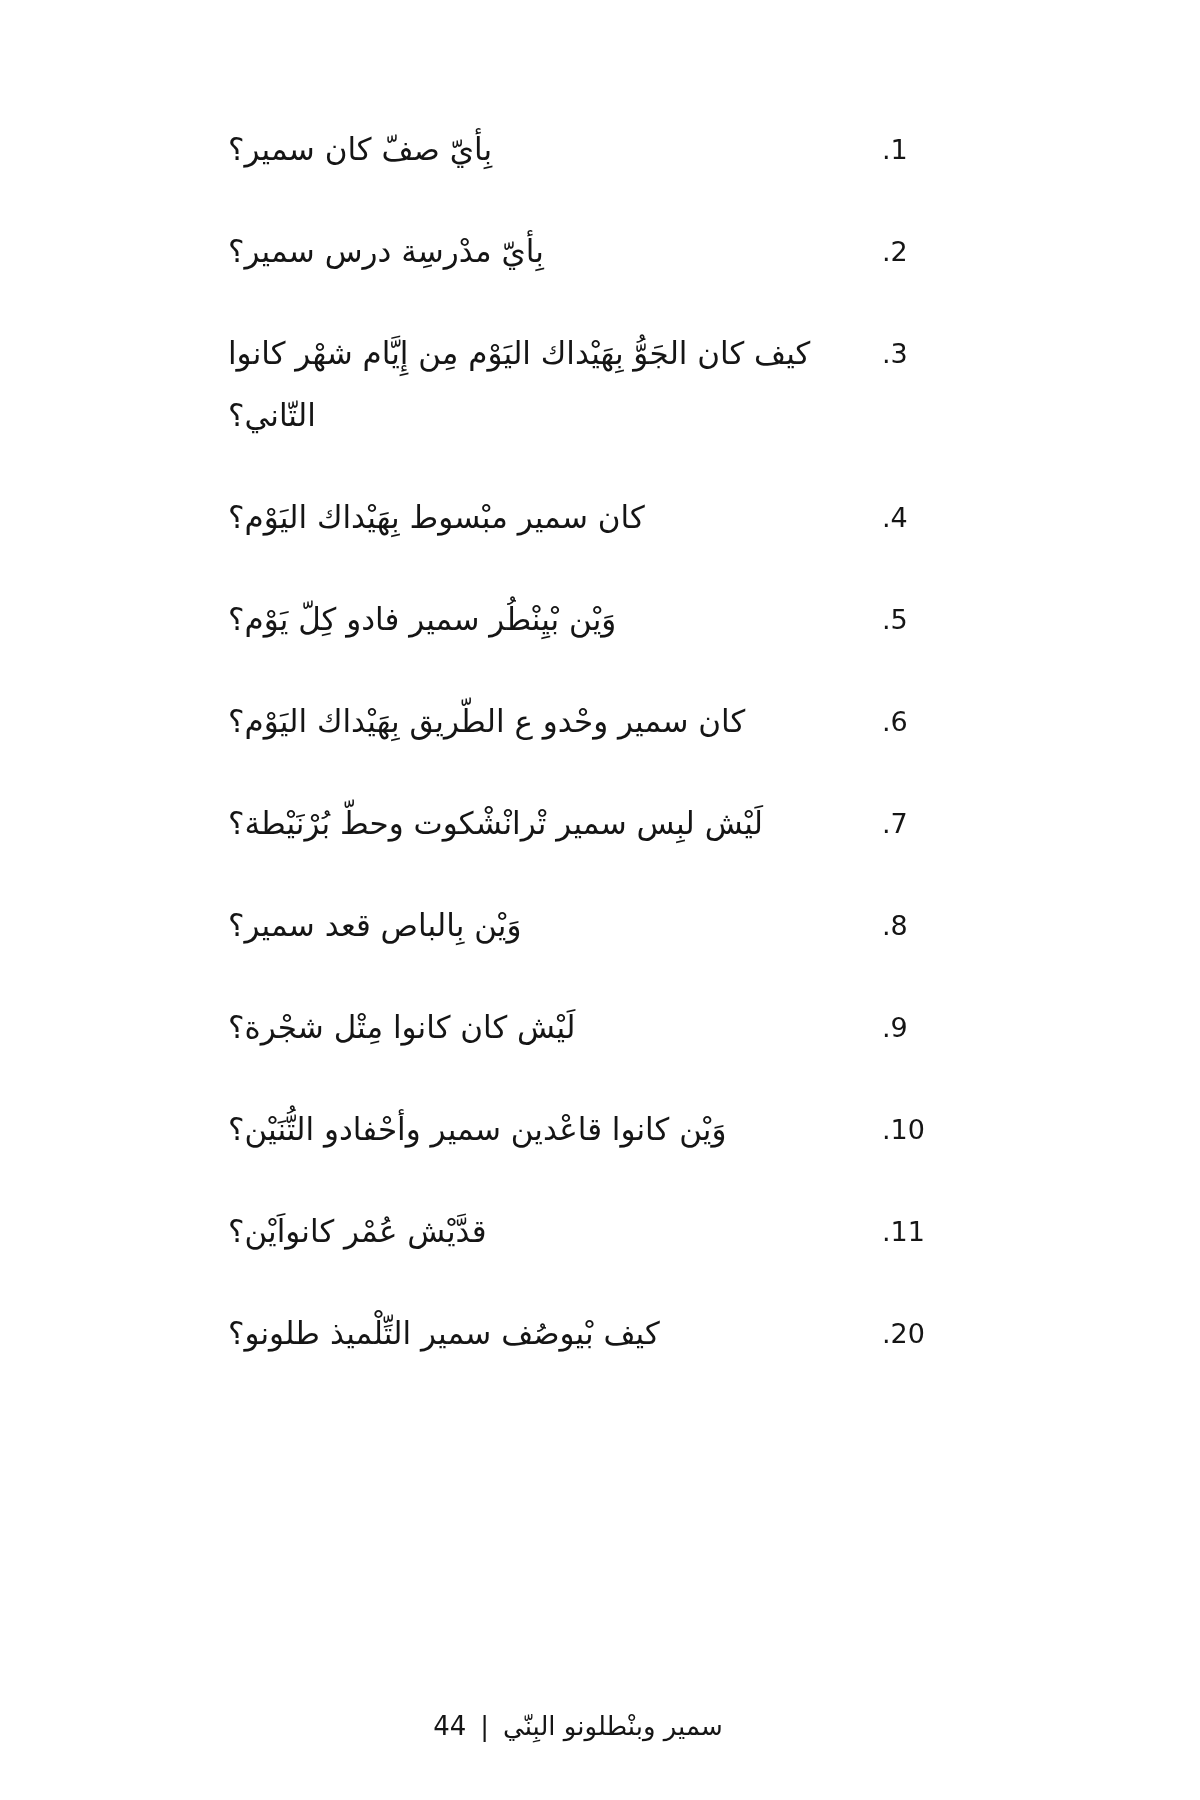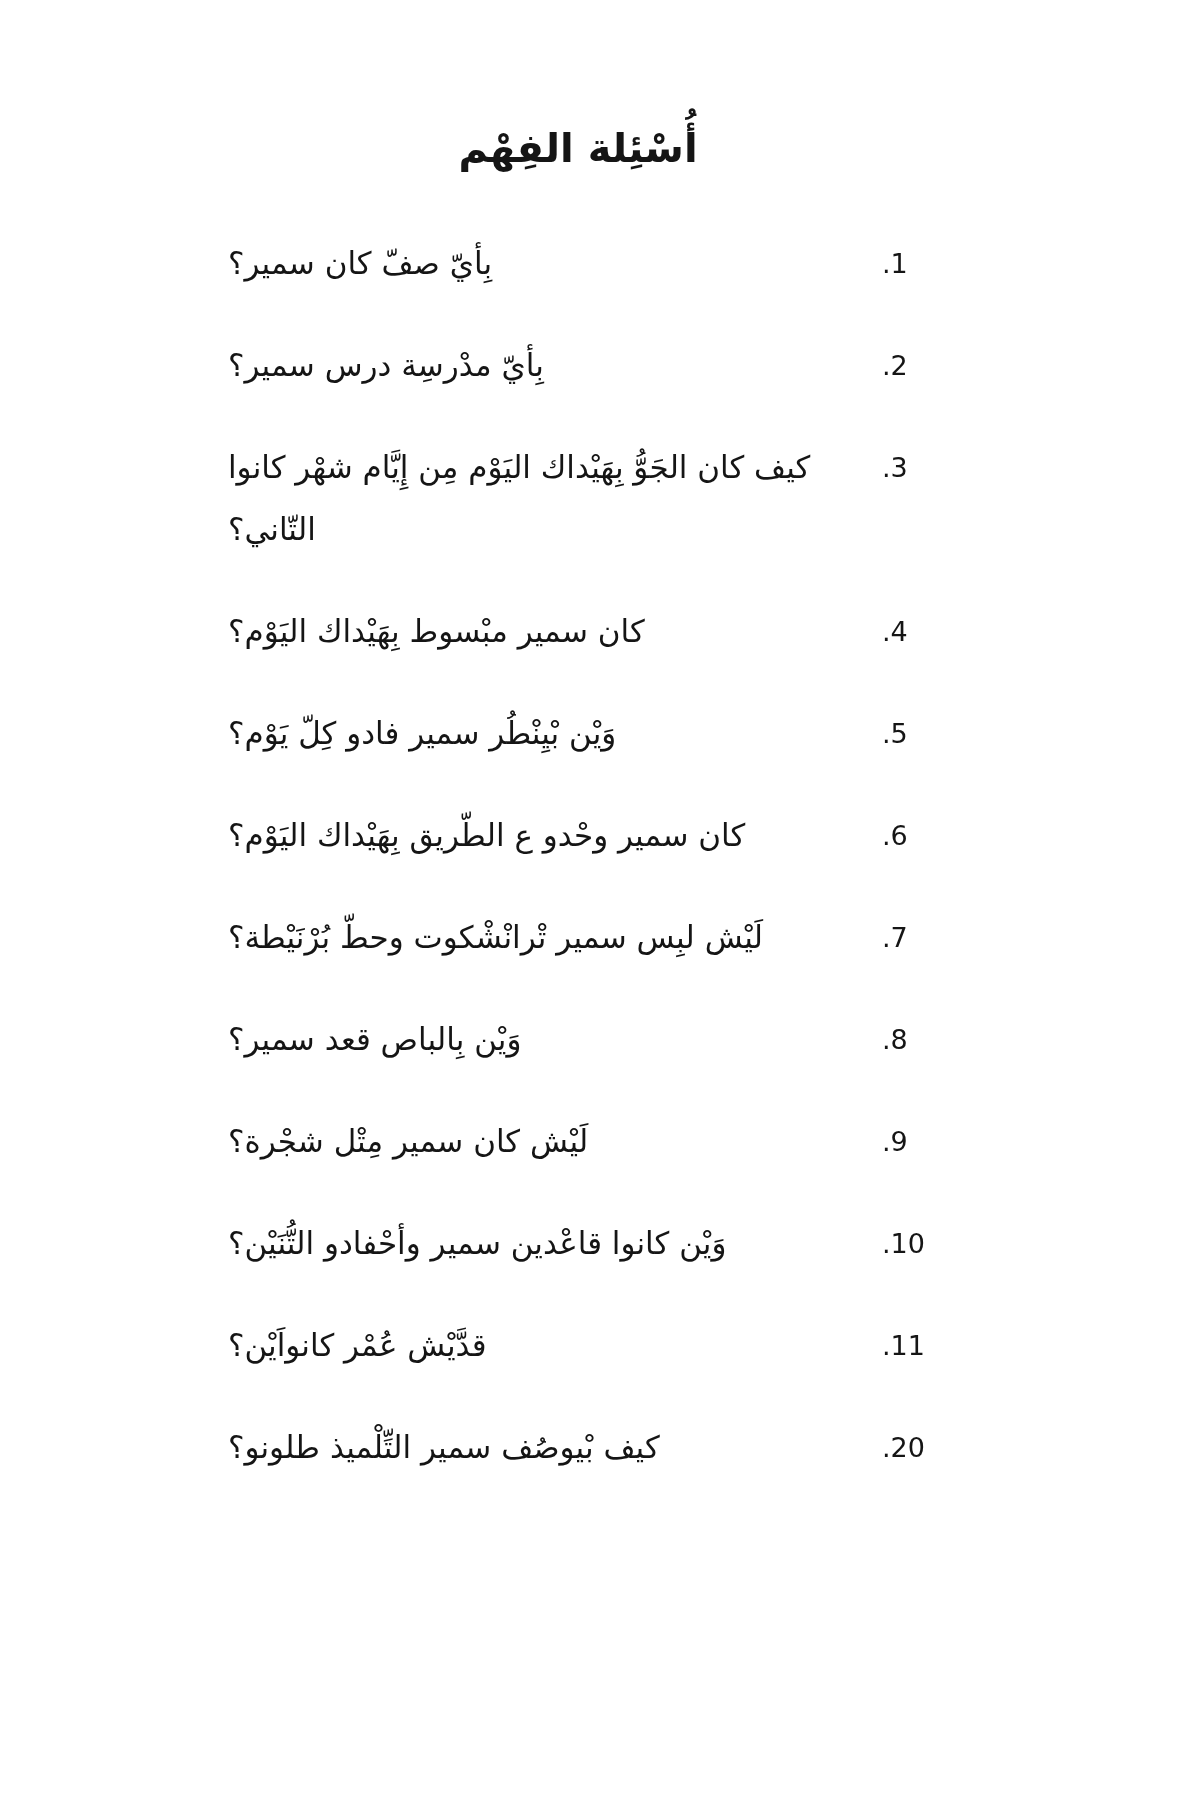--- a/index.html
+++ b/index.html
@@ -61,21 +61,20 @@
     line-height: 1.6;
   }
   .footer .sep { margin: 0 14px; }
 </style>
 </head>
 <body>
 
 <div class="page">
 
   <div class="content">
-    <h1 class="title">أُسْئِلة الفِهْم</h1>
 
     <ol class="questions" id="questions">
   <li class="q-row">
     <span class="q-num">1.</span>
     <span class="q-text">بِأيّ صفّ كان سمير؟</span>
   </li>
 
   <li class="q-row">
     <span class="q-num">2.</span>
     <span class="q-text">بِأيّ مدْرسِة درس سمير؟</span>
@@ -106,34 +105,37 @@
     <span class="q-text">لَيْش لبِس سمير تْرانْشْكوت وحطّ بُرْنَيْطة؟</span>
   </li>
 
   <li class="q-row">
     <span class="q-num">8.</span>
     <span class="q-text">وَيْن بِالباص قعد سمير؟</span>
   </li>
 
   <li class="q-row">
     <span class="q-num">9.</span>
-    <span class="q-text">لَيْش كان سمير مِتْل شجْرة؟</span>
+    <span class="q-text">لَيْش كان كانوا مِتْل شجْرة؟</span>
   </li>
 
   <li class="q-row">
     <span class="q-num">10.</span>
     <span class="q-text">وَيْن كانوا قاعْدين سمير وأحْفادو التُّنَيْن؟</span>
   </li>
 
   <li class="q-row">
     <span class="q-num">11.</span>
     <span class="q-text">قدَّيْش عُمْر كانواَيْن؟</span>
   </li>
 
   <li class="q-row">
     <span class="q-num">20.</span>
     <span class="q-text">كيف بْيوصُف سمير التِّلْميذ طلونو؟</span>
   </li>
 </ol>
   </div>
 
+  <div class="footer">
+    <span>سمير وبنْطلونو البِنّي</span><span class="sep">|</span><span>44</span>
+  </div>
 
 </div>
 
 </body></html>

